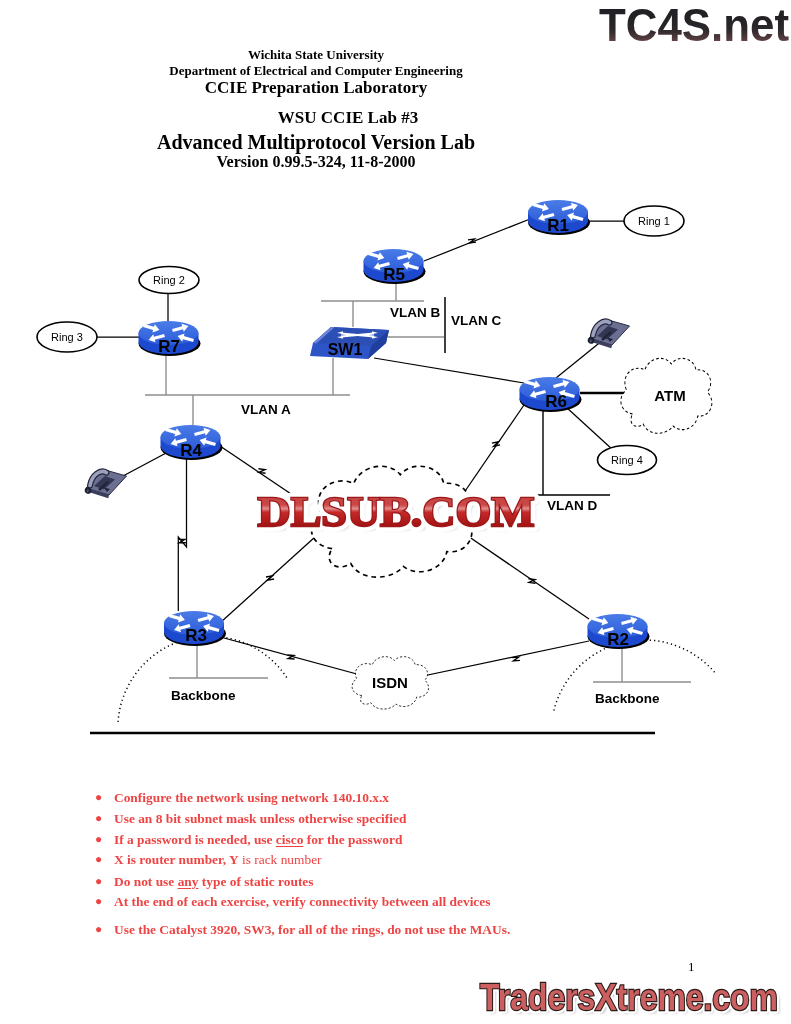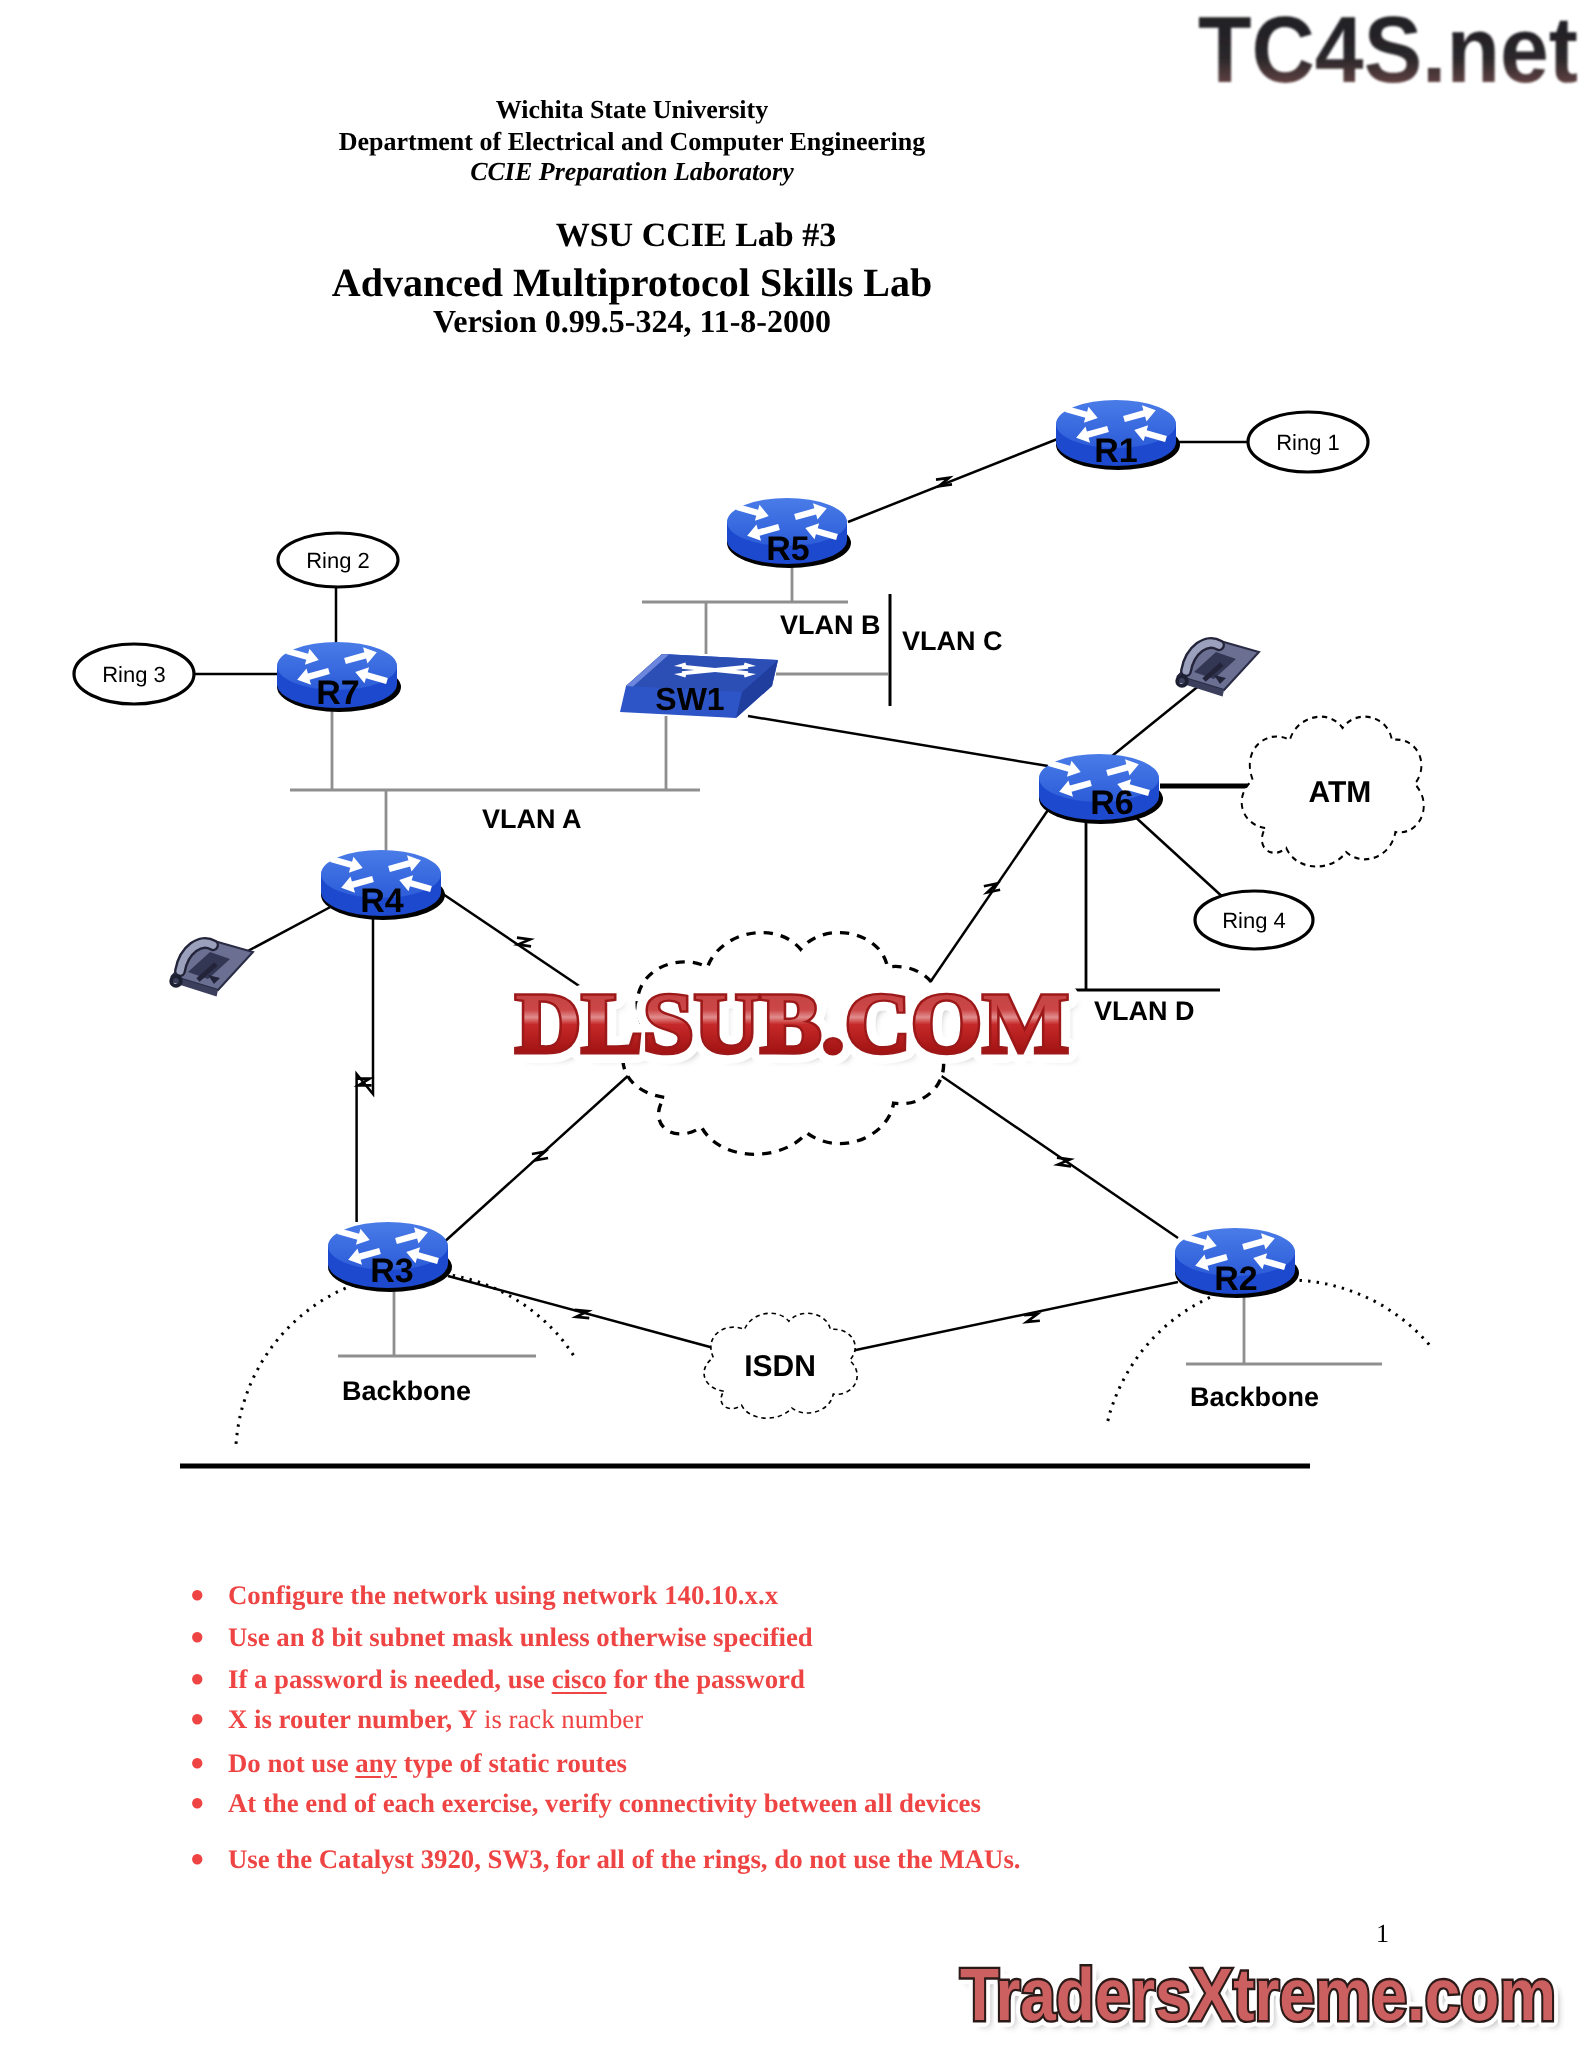--- a/index.html
+++ b/index.html
@@ -8,23 +8,23 @@
 .hdr{position:absolute;left:0;width:632px;text-align:center;}
 .bl{position:absolute;left:95px;font-family:"Liberation Serif",serif;font-weight:bold;font-size:13.4px;color:#ef4444;white-space:nowrap;}
 .bl .dot{display:inline-block;width:19px;font-size:12px;vertical-align:1px;}
 u{text-underline-offset:2px;}
 </style>
 </head>
 <body>
 
 <div class="hdr ser" style="top:47px;font-size:13px;">Wichita State University</div>
 <div class="hdr ser" style="top:63px;font-size:13px;">Department of Electrical and Computer Engineering</div>
-<div class="hdr ser" style="top:78px;font-size:13px;font-style:italic;">CCIE Preparation Laboratory</div>
+<div class="hdr ser" style="top:78px;font-size:17px;">CCIE Preparation Laboratory</div>
 <div class="hdr ser" style="top:108px;font-size:17px;margin-left:32px;">WSU CCIE Lab #3</div>
-<div class="hdr ser" style="top:131px;font-size:20px;">Advanced Multiprotocol Skills Lab</div>
+<div class="hdr ser" style="top:131px;font-size:20px;">Advanced Multiprotocol Version Lab</div>
 <div class="hdr ser" style="top:153px;font-size:16px;">Version 0.99.5-324, 11-8-2000</div>
 
 <svg width="791" height="1024" viewBox="0 0 791 1024" style="position:absolute;left:0;top:0;" xmlns="http://www.w3.org/2000/svg">
 <defs>
   <linearGradient id="gtop" x1="0" y1="-12" x2="0" y2="12" gradientUnits="userSpaceOnUse">
     <stop offset="0" stop-color="#4a7ce8"></stop>
         <stop offset="1" stop-color="#2c5cd8"></stop>
   </linearGradient>
   <path id="arw" d="M0,-1.6 L10.5,-1.6 L10.5,-4.2 L16.5,0 L10.5,4.2 L10.5,1.6 L0,1.6 Z" fill="#fff"></path>
   <g id="rtr">

